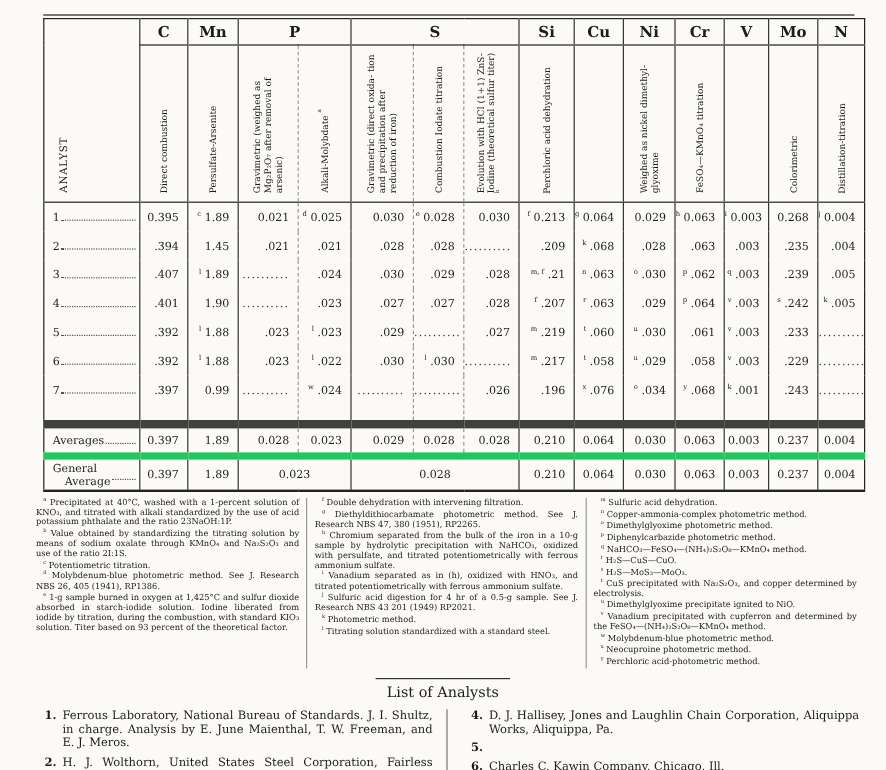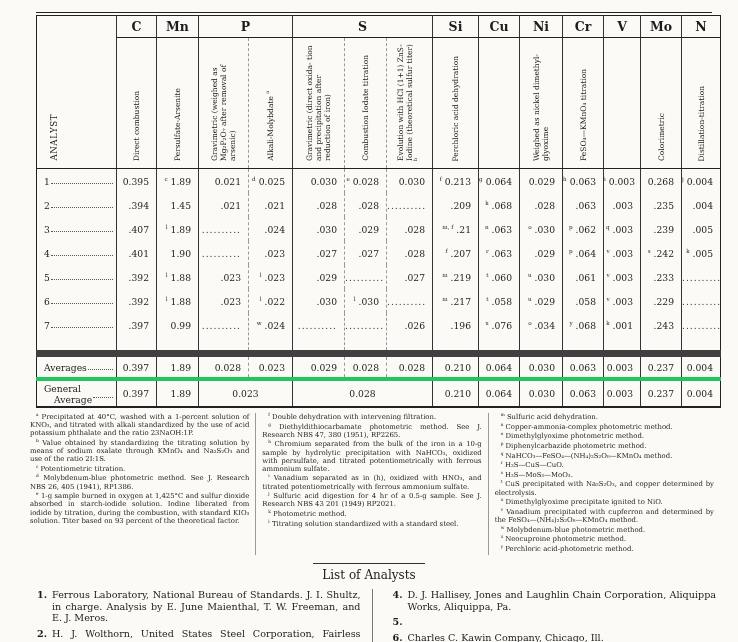--- a/index.html
+++ b/index.html
@@ -18,21 +18,21 @@
   .acell{vertical-align:bottom;text-align:left;padding-left:12px;border-bottom:1px solid #222}
   .acell .vert{font-size:8.6px;letter-spacing:.6px}
   .dc{font-size:9.2px;text-align:right;padding-right:7px;height:24px;
       vertical-align:middle;border-left:1px solid #333;white-space:nowrap}
   sup{font-size:.62em;line-height:0}
   .lblcell{font-size:9.2px;vertical-align:middle;padding-left:7px}
   .rl{display:flex;align-items:flex-end}
   .leader{flex:1;border-bottom:1px dotted #555;margin:0 3px 3px 1px;min-width:6px}
   .r7 td{padding-bottom:13px}
   .avg td{border-top:7px solid #404040;height:20px}
-  .gen td{border-top:4px solid #22c55e;height:25px}
+  .gen td{border-top:6px solid #22c55e;height:25px}
   .ctr{text-align:center;padding-right:0}
   .gl2{display:flex;align-items:center;padding-left:10px}
   .dots{letter-spacing:1px;color:#333}
   .fns{display:flex;margin:5px 24px 0 30px}
   .fcol{flex:1;font-size:6.9px;line-height:1.18;text-align:justify}
   .fcol p{margin:0 0 1.5px;text-indent:6px}
   .fc1,.fc2{border-right:1px solid #999;padding-right:6px;margin-right:6px}
   .secdiv{width:112px;border-top:1px solid #333;margin:8px auto 4px}
   .lah{text-align:center;font-size:12px;margin:2px 0 7px;font-weight:normal}
   .la{display:flex;margin:0 22px 0 30px}

